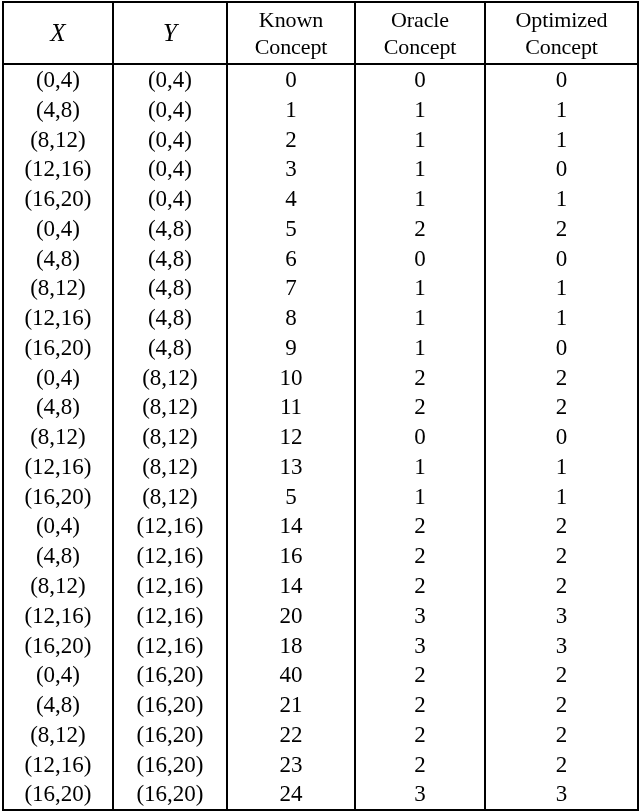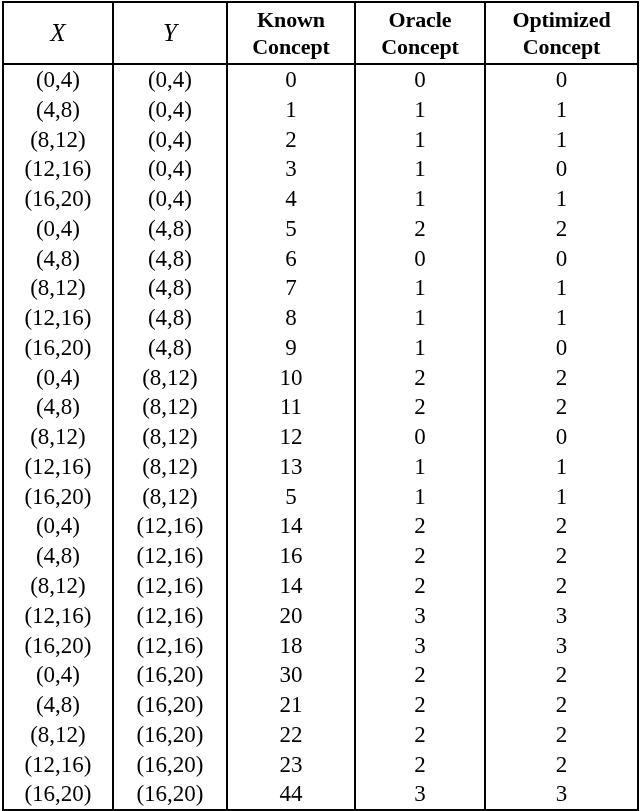--- a/index.html
+++ b/index.html
@@ -52,21 +52,21 @@
   thead th:last-child { border-right: none; }
 
   .hdr-math {
     font-style: italic;
     font-weight: normal;
     font-size: 25px;
     line-height: 28px;
     font-family: "Liberation Serif", "DejaVu Serif", serif;
   }
   .hdr-bold {
-    font-weight: bold;
+    font-weight: normal;
     font-size: 22px;
     line-height: 27px;
     display: block;
     letter-spacing: -0.1px;
   }
 
   tbody td {
     border-right: 2px solid #000;
     padding: 0;
     height: 29.76px;
@@ -250,21 +250,21 @@
         <tr>
           <td>(16,20)</td>
           <td>(12,16)</td>
           <td>18</td>
           <td>3</td>
           <td>3</td>
         </tr>
         <tr>
           <td>(0,4)</td>
           <td>(16,20)</td>
-          <td>30</td>
+          <td>40</td>
           <td>2</td>
           <td>2</td>
         </tr>
         <tr>
           <td>(4,8)</td>
           <td>(16,20)</td>
           <td>21</td>
           <td>2</td>
           <td>2</td>
         </tr>
@@ -278,19 +278,19 @@
         <tr>
           <td>(12,16)</td>
           <td>(16,20)</td>
           <td>23</td>
           <td>2</td>
           <td>2</td>
         </tr>
         <tr>
           <td>(16,20)</td>
           <td>(16,20)</td>
-          <td>44</td>
+          <td>24</td>
           <td>3</td>
           <td>3</td>
         </tr>
       </tbody>
   </table>
 </div>
 
 </body></html>

